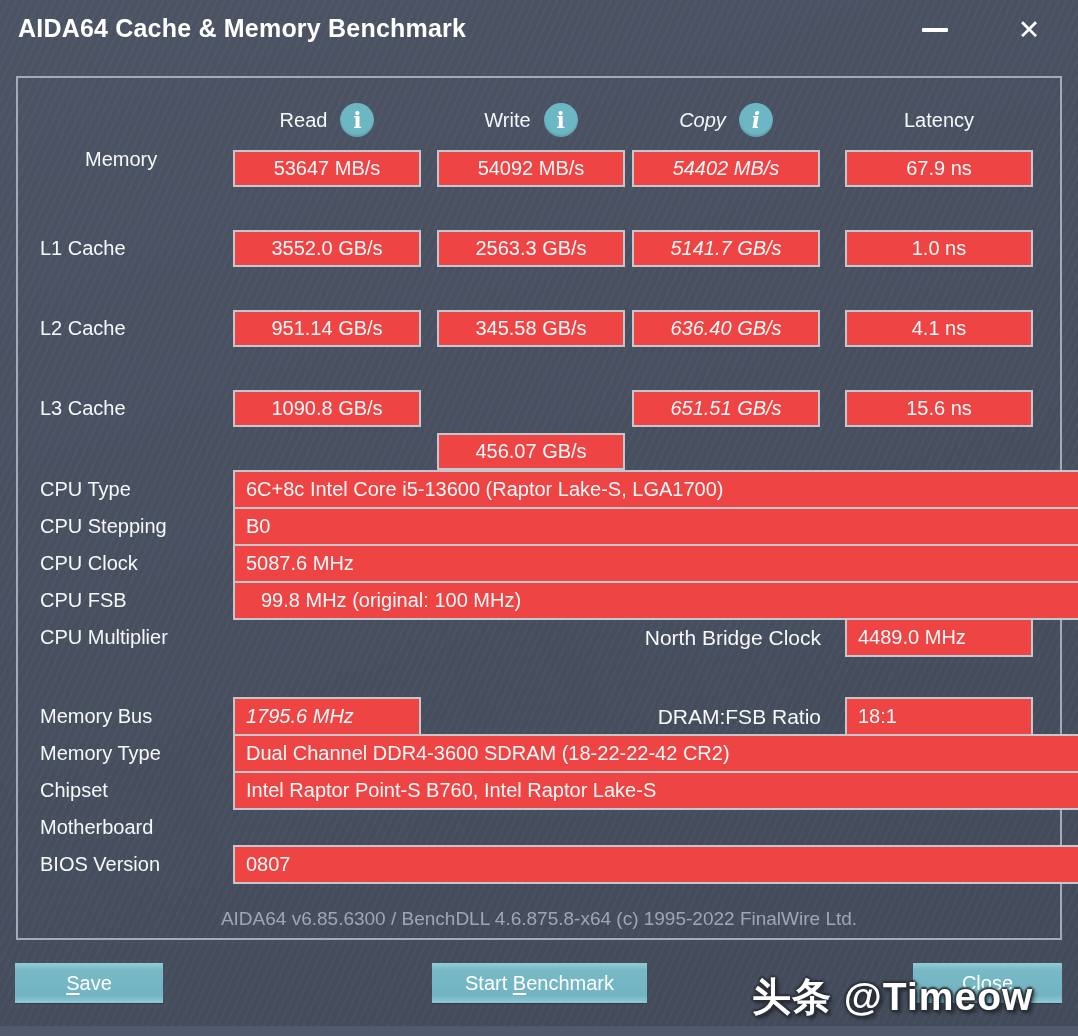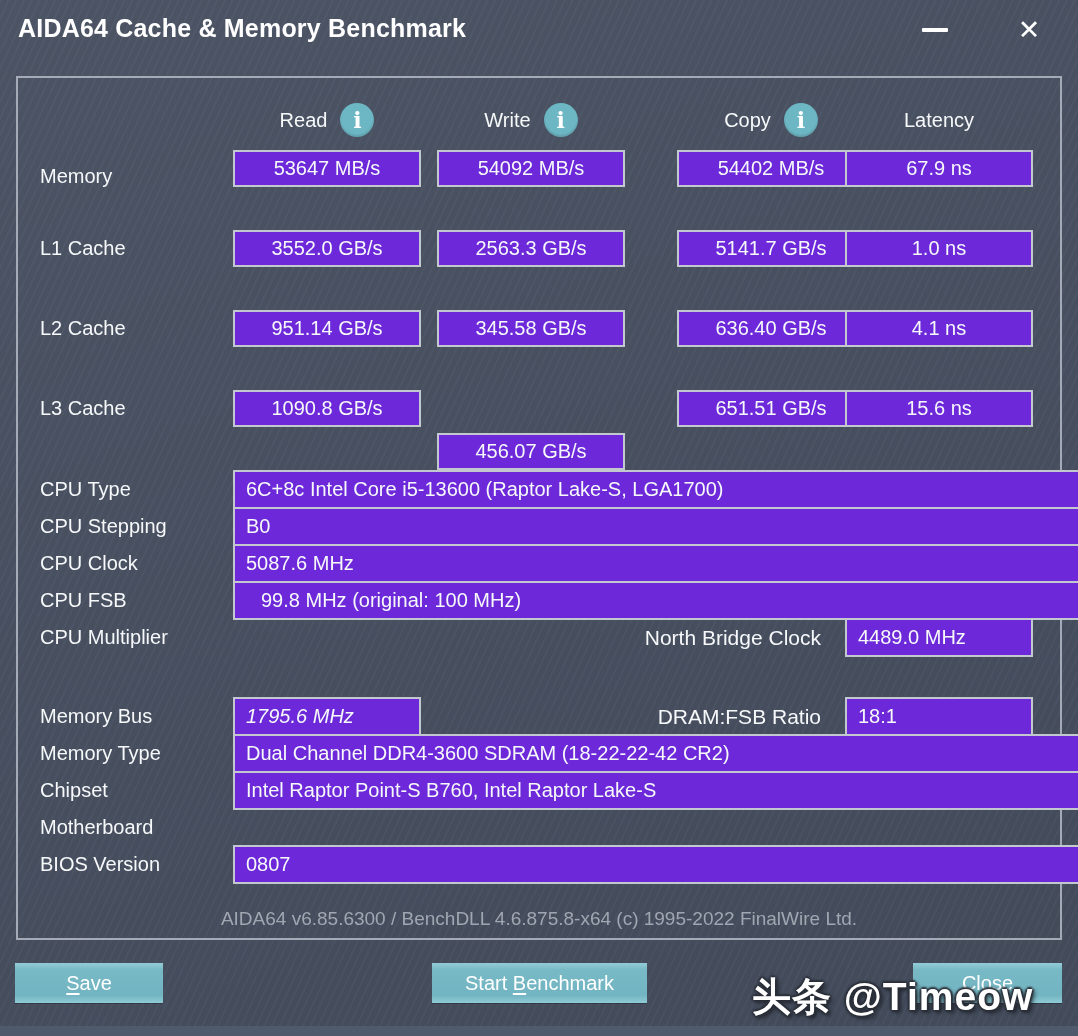--- a/index.html
+++ b/index.html
@@ -30,26 +30,26 @@
   .row-label { position:absolute; left:22px; font-size:20px; color:#f6f8fa; white-space:nowrap; }
 
   
   .hcell { position:absolute; top:22px; width:188px; height:40px; display:flex; align-items:center; justify-content:center; gap:13px; }
   .hlabel { font-size:20px; color:#f6f8fa; }
   .info-icon { width:34px; height:34px; border-radius:50%; background:#6db6c4; color:#ffffff;
     display:flex; align-items:center; justify-content:center; font-size:22px; font-weight:bold;
     font-family:"DejaVu Serif","Liberation Serif",serif; box-shadow:inset 0 -2px 2px rgba(0,0,0,0.12); }
 
   
-  .vbox { position:absolute; height:37px; border:2px solid #c3c8cf; background:#6d28d9;
+  .vbox { position:absolute; height:37px; border:2px solid #c3c8cf; background:#ef4444;
     display:flex; align-items:center; font-size:20px; color:#f6f8fa; white-space:nowrap; }
   .vbox.center { justify-content:center; }
   .vbox.leftpad { padding-left:11px; }
   .c0 { left:215px; width:188px; } .c1 { left:419px; width:188px; }
-  .c2 { left:659px; width:188px; } .c3 { left:827px; width:188px; }
+  .c2 { left:614px; width:188px;font-style:italic; } .c3 { left:827px; width:188px; }
   .fullw { left:215px; width:910px; }
 
   .extra-label { position:absolute; left:419px; width:400px; height:39px; display:flex; align-items:center;
     justify-content:flex-end; padding-right:16px; font-size:21px; color:#f6f8fa; white-space:nowrap; }
 
   .footer-credits { position:absolute; left:0; top:830px; width:100%; text-align:center;
     font-size:19px; color:#a0a7b2; }
 
   
   .action-btn { position:absolute; top:963px; height:40px; border:none; cursor:pointer;
@@ -91,21 +91,21 @@
     <span class="info-icon">i</span>
   </div>
   <div class="hcell c2">
     <span class="hlabel">Copy</span>
     <span class="info-icon">i</span>
   </div>
   <div class="hcell c3">
     <span class="hlabel">Latency</span>
   </div>
 
-  <div class="row-label" style="top:80px; line-height:37px;">Memory</div>
+  <div class="row-label" style="top:63px; line-height:37px;margin-left:45px;">Memory</div>
   <div class="vbox center c0" style="top:72px;">53647 MB/s</div>
   <div class="vbox center c1" style="top:72px;">54092 MB/s</div>
   <div class="vbox center c2" style="top:72px;">54402 MB/s</div>
   <div class="vbox center c3" style="top:72px;">67.9 ns</div>
 
   <div class="row-label" style="top:152px; line-height:37px;">L1 Cache</div>
   <div class="vbox center c0" style="top:152px;">3552.0 GB/s</div>
   <div class="vbox center c1" style="top:152px;">2563.3 GB/s</div>
   <div class="vbox center c2" style="top:152px;">5141.7 GB/s</div>
   <div class="vbox center c3" style="top:152px;">1.0 ns</div>

